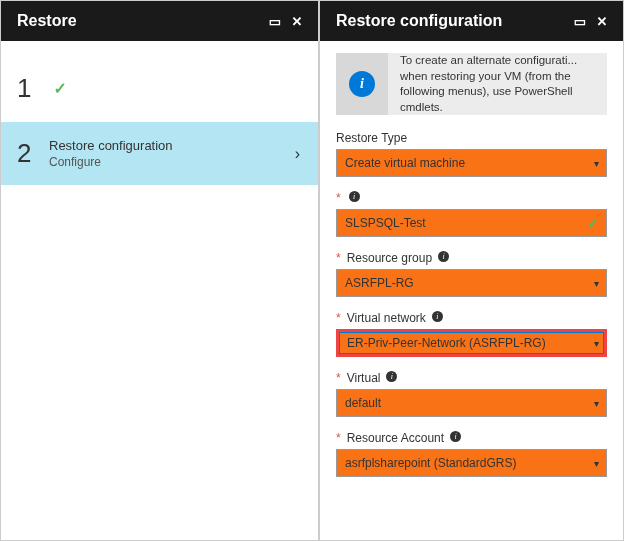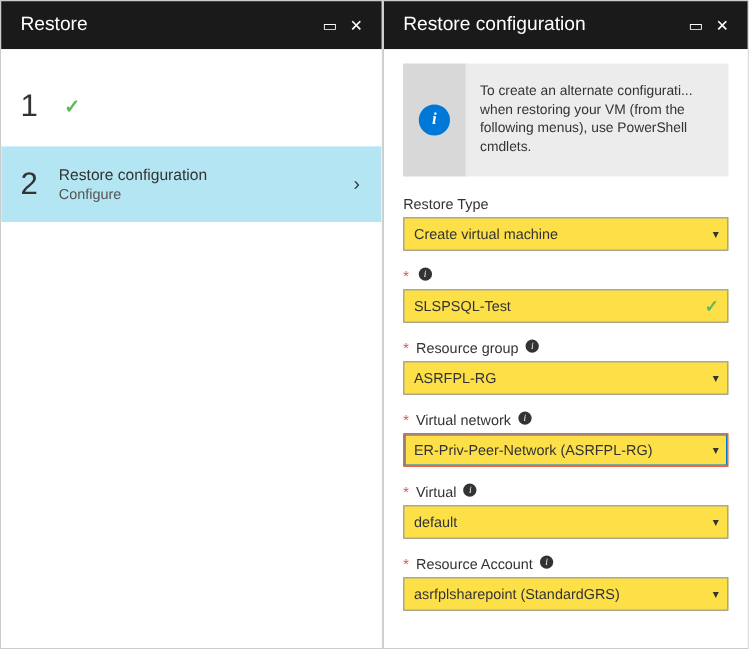--- a/index.html
+++ b/index.html
@@ -3,21 +3,21 @@
 <meta charset="utf-8">
 <style>
   * { box-sizing: border-box; margin: 0; padding: 0; font-family: "Segoe UI", Arial, sans-serif; }
   body { background: #fff; width: 624px; height: 541px; display: flex; }
   .panel { display: flex; flex-direction: column; border: 1px solid #ccc; }
   .panel-left { width: 319px; }
   .panel-right { width: 305px; }
   .panel-header {
     background: #1a1a1a; color: #fff; height: 40px;
     display: flex; align-items: center; padding: 0 10px 0 16px;
-    font-size: 16px; font-weight: 400;
+    font-size: 16px; font-weight: 700;
   }
   .panel-header-title { flex: 1; }
   .hdr-icon { width: 22px; text-align: center; color: #fff; font-size: 13px; cursor: pointer; }
   .panel-body { flex: 1; background: #fff; overflow: hidden; }
   
   .step-row { display: flex; align-items: center; padding: 16px 18px 16px 16px; border-top: 2px solid #fff; }
   .step-row.active { background: #b3e5f2; }
   .step-num { font-size: 26px; font-weight: 300; color: #333; width: 32px; }
   .step-text { flex: 1; }
   .step-title { font-size: 13px; color: #333; }
@@ -27,37 +27,37 @@
   .chev { color: #333; }
   
   .right-body { padding: 12px 16px 0 16px; }
   .info-box { background: #ececec; display: flex; margin-bottom: 16px; }
   .info-icon-wrap { width: 52px; background: #d8d8d8; display: flex; align-items: center; justify-content: center; }
   .info-icon {
     width: 26px; height: 26px; border-radius: 50%; background: #0078d7; color: #fff;
     display: flex; align-items: center; justify-content: center; font-family: Georgia, serif;
     font-style: italic; font-size: 14px; font-weight: bold;
   }
-  .info-text { flex: 1; padding: 16px 12px; font-size: 11.5px; color: #333; line-height: 1.35; }
+  .info-text { flex: 1; padding: 0 12px; font-size: 11.5px; color: #333; line-height: 1.35; }
   
   .field-label { font-size: 12px; color: #333; margin-bottom: 4px; display: flex; align-items: flex-start; gap: 4px; }
   .req { color: #d9534f; margin-right: 2px; }
   .info-dot {
     width: 11px; height: 11px; border-radius: 50%; background: #333; color: #fff;
     font-size: 8px; display: inline-flex; align-items: center; justify-content: center;
     font-family: Georgia, serif; font-style: italic; margin-left: 2px;
   }
   .field-input {
     width: 100%; height: 28px; border: 1px solid #999; padding: 0 8px;
-    font-size: 12px; color: #333; background: #fde047; margin-bottom: 14px;
+    font-size: 12px; color: #333; background: #f97316; margin-bottom: 14px;
     position: relative;
   }
   .field-wrap { position: relative; margin-bottom: 14px; }
   .field-wrap .field-input { margin-bottom: 0; }
-  .field-wrap.focused .field-input { border: 1px solid #ef4444; box-shadow: 0 0 0 1px #0078d7 inset; }
+  .field-wrap.focused .field-input { border: 3px solid #ef4444; box-shadow: 0 0 0 1px #0078d7 inset; }
   .select-caret {
     position: absolute; right: 8px; top: 50%; transform: translateY(-50%);
     pointer-events: none; font-size: 10px; color: #333;
   }
   .valid-check { position: absolute; right: 8px; top: 50%; transform: translateY(-50%); color: #5cb85c; font-size: 14px; font-weight: bold; }
   select.field-input { appearance: none; -webkit-appearance: none; padding-right: 24px; }
   input.field-input { padding-right: 24px; }
 </style>
 </head>
 <body>

